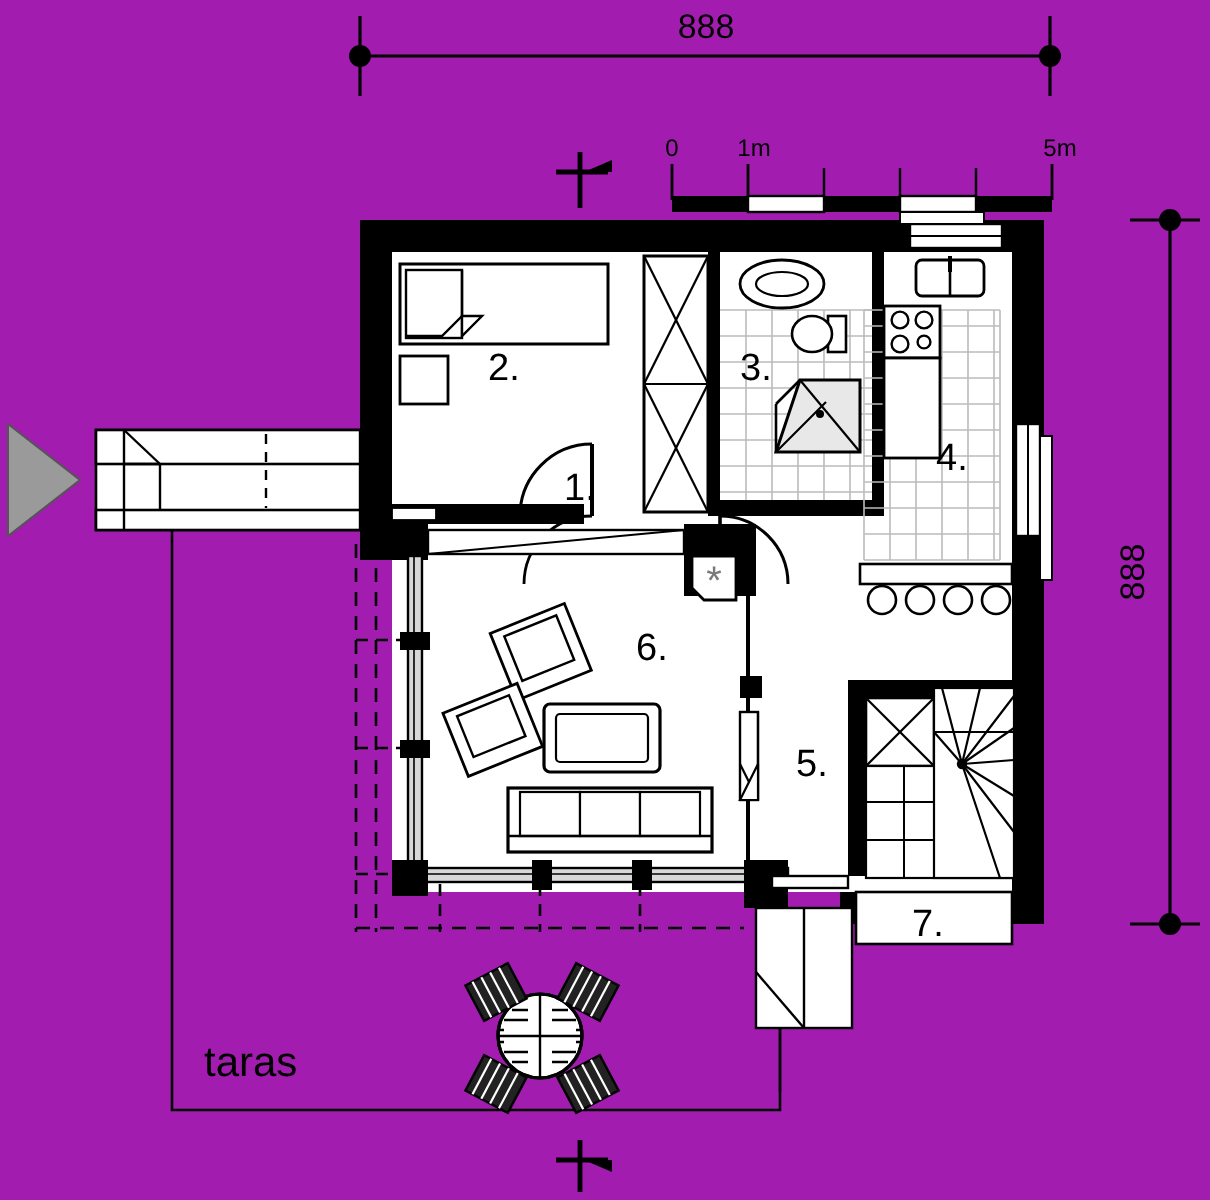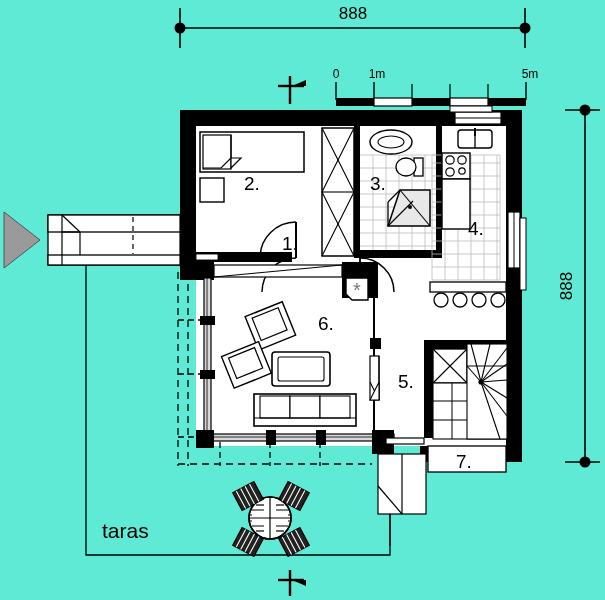--- a/index.html
+++ b/index.html
@@ -1,19 +1,19 @@
 <!DOCTYPE html>
 <html><head>
 <meta charset="utf-8">
 <title>Floor Plan</title>
 <style>
   html,body{margin:0;padding:0;background:#ffffff;}
   body{width:605px;height:600px;overflow:hidden;
        font-family:"Liberation Sans","DejaVu Sans",sans-serif;color:#000;}
-  #stage{position:relative;width:605px;height:600px;background:#5eead4;}
+  #stage{position:relative;width:605px;height:600px;background:#a21caf;}
   svg{display:block;}
   .txt{font-family:"Liberation Sans","DejaVu Sans",sans-serif;}
 </style>
 </head>
 <body>
 
 <div id="stage">
 <svg width="605" height="600" viewBox="0 0 605 600">
 
   <g>

